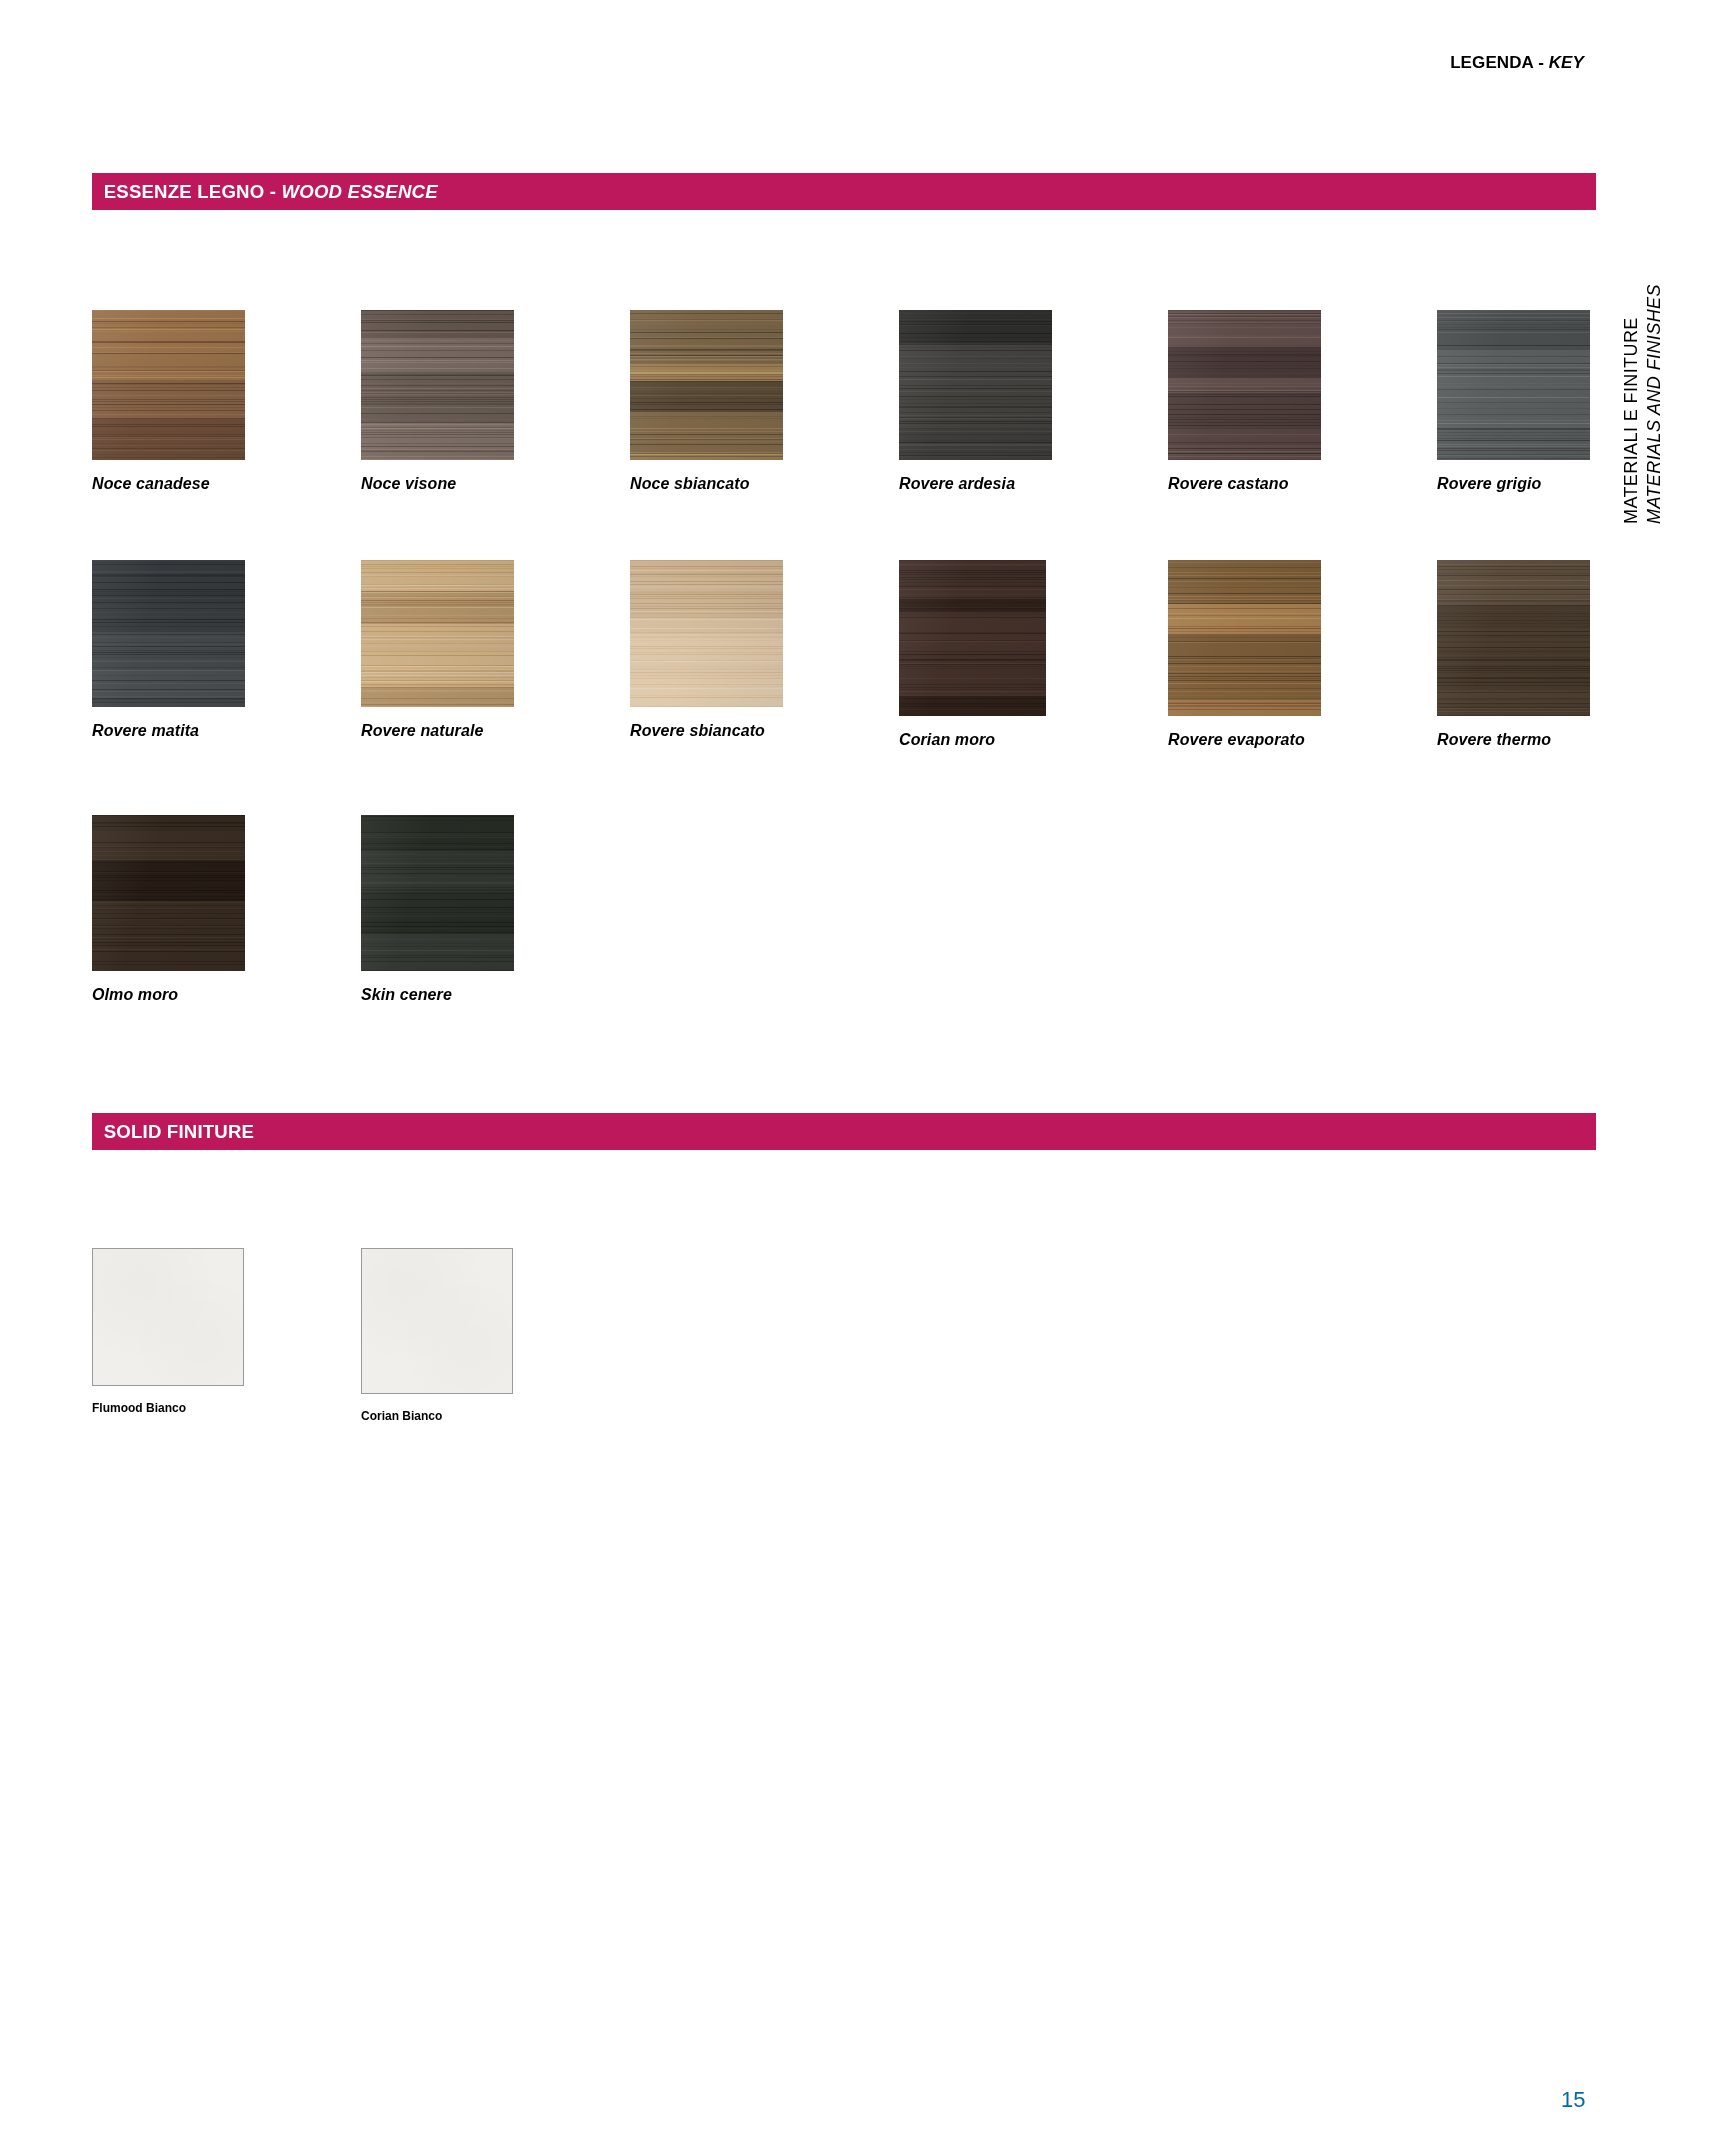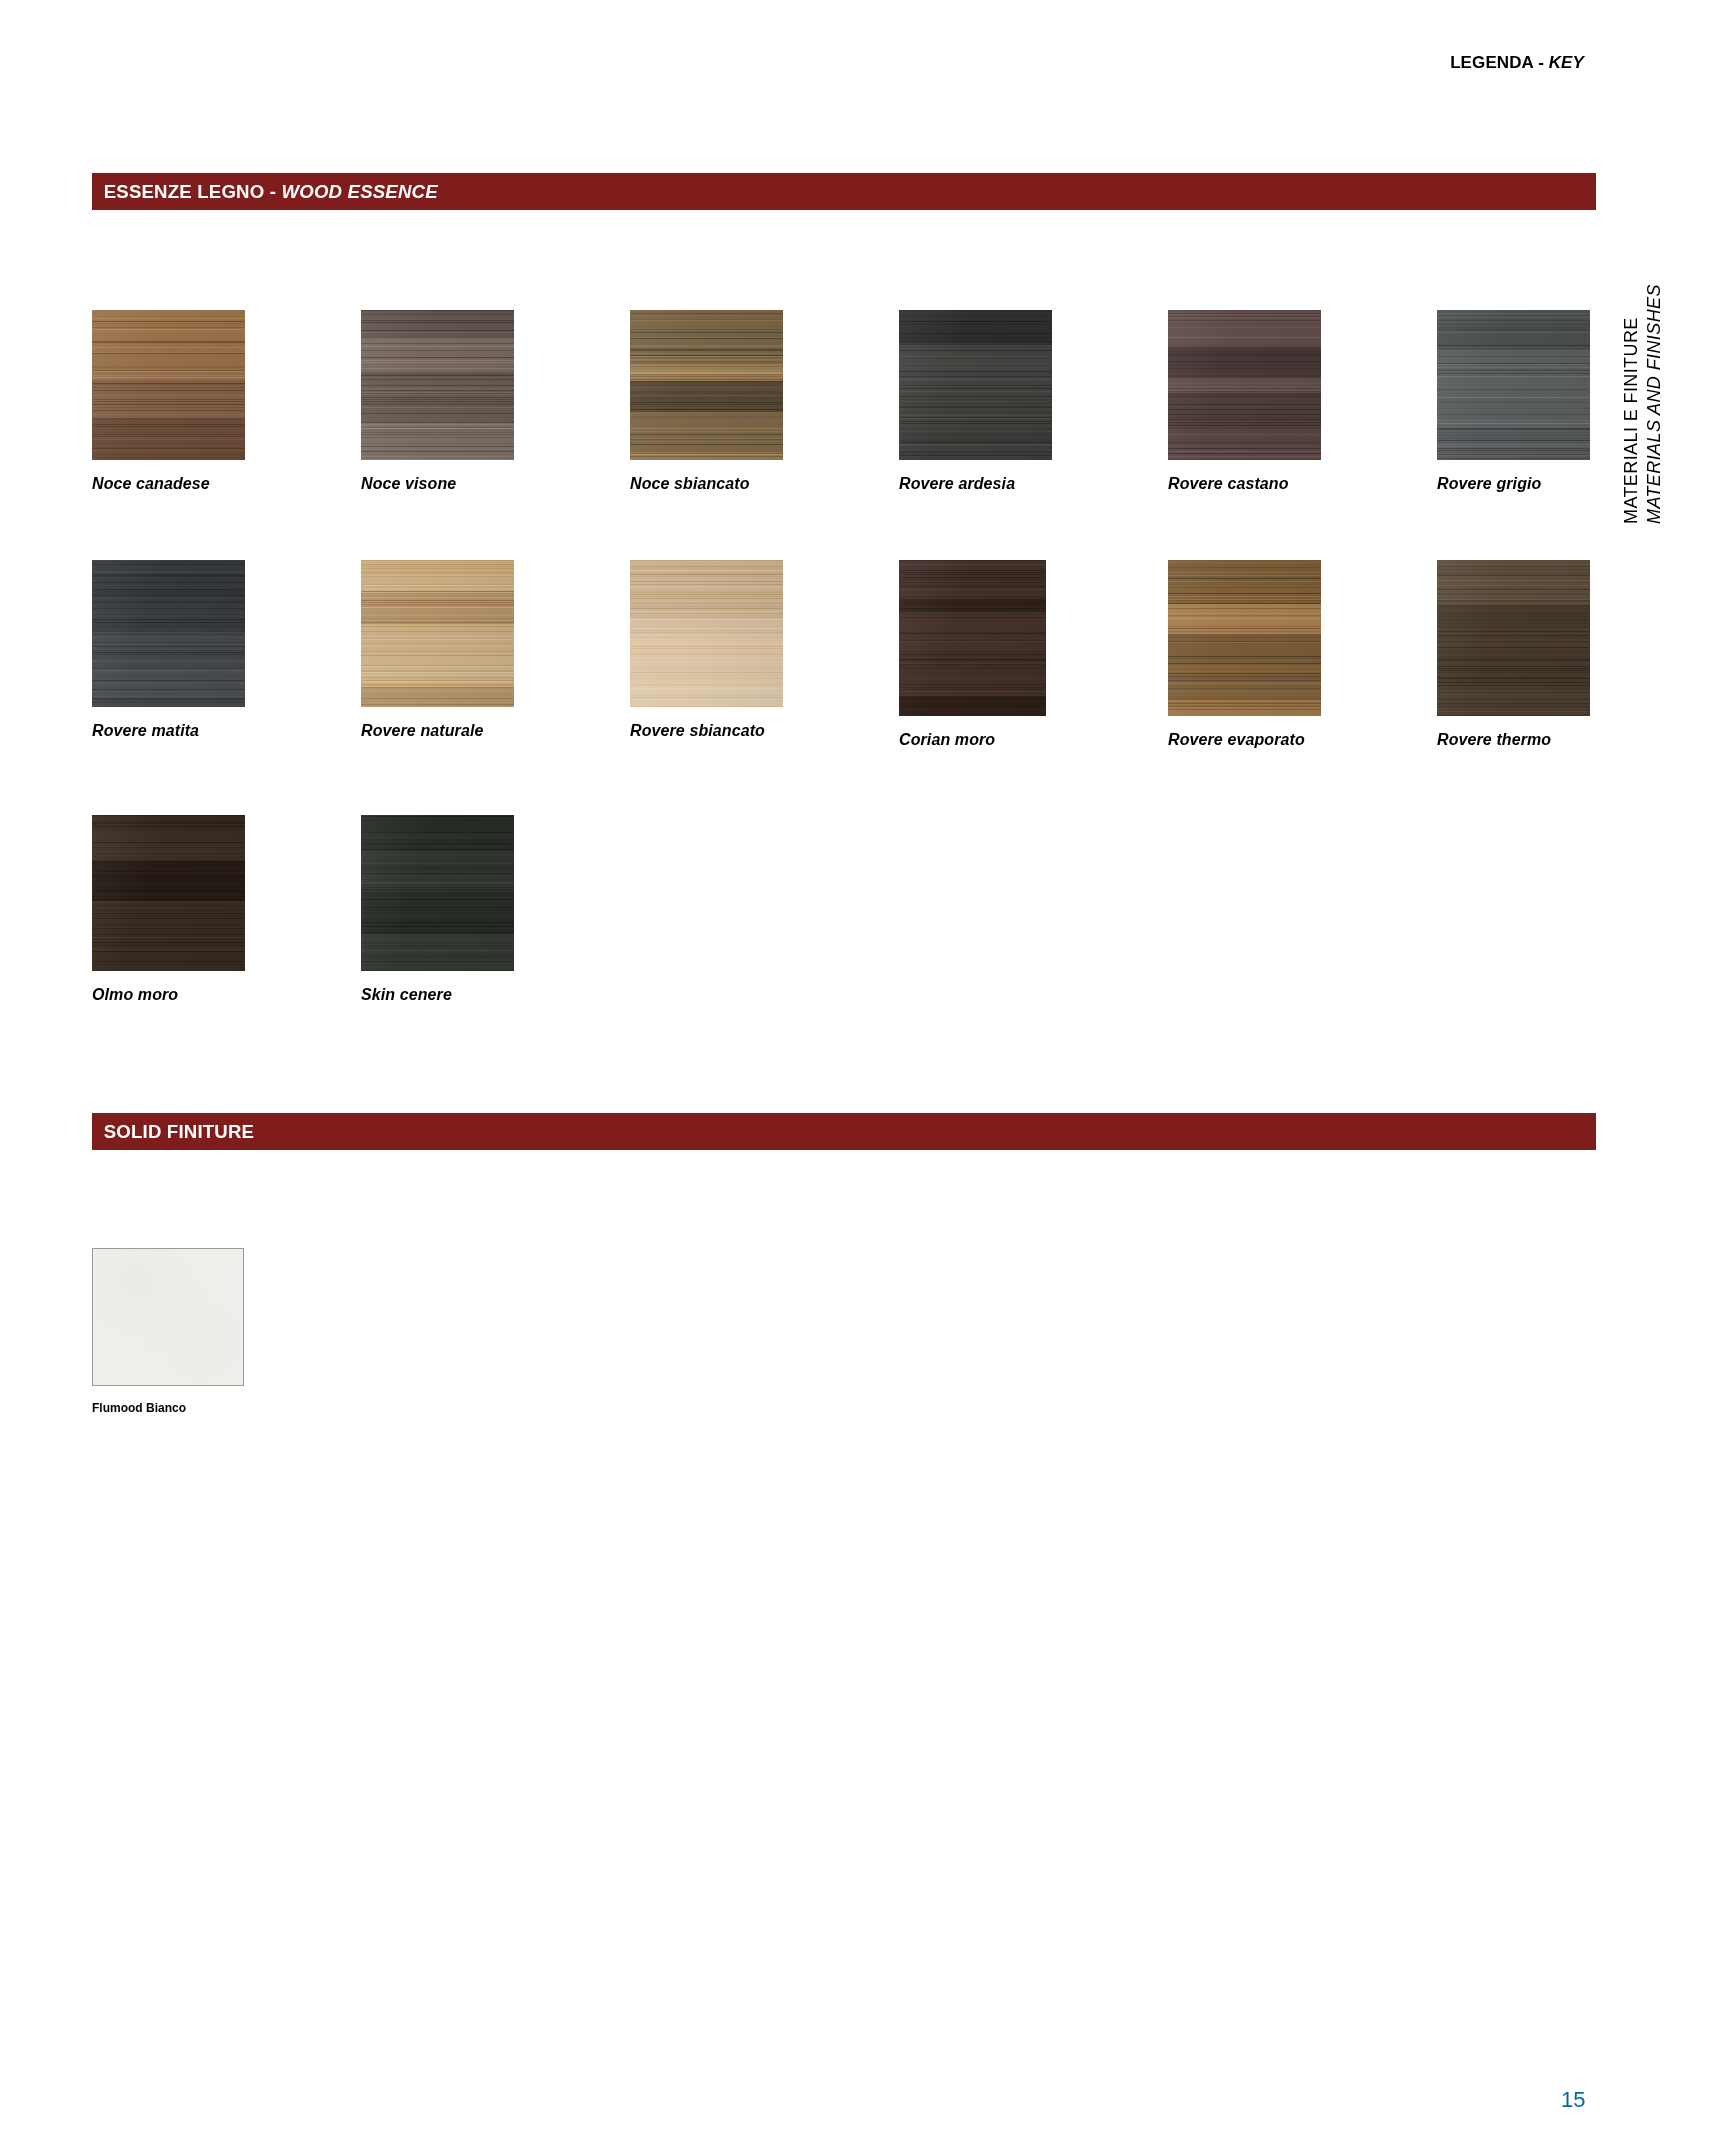--- a/index.html
+++ b/index.html
@@ -32,21 +32,21 @@
   .doc-header .ital {
     font-style: italic;
   }
 
   
   .banner {
     position: absolute;
     left: 92px;
     width: 1504px;
     height: 37px;
-    background: #7f1d1d;
+    background: #be185d;
     color: #ffffff;
     display: flex;
     align-items: center;
     box-sizing: border-box;
     padding-left: 11.7px;
   }
   .banner-text {
     font-size: 18.6px;
     font-weight: bold;
     letter-spacing: 0.2px;
@@ -277,20 +277,24 @@
     <div class="banner-text">
       <span>SOLID FINITURE</span><span class="ital"></span>
     </div>
   </div>
 
   <div class="solid-grid">
     <div class="solid-cell">
       <div class="solid-chip"></div>
       <div class="solid-label">Flumood Bianco</div>
     </div>
+    <div class="solid-cell">
+      <div class="solid-chip corian"></div>
+      <div class="solid-label">Corian Bianco</div>
+    </div>
   </div>
 
   <div class="side-tab">
     <div class="side-tab-line">MATERIALI E FINITURE</div>
     <div class="side-tab-line ital">MATERIALS AND FINISHES</div>
   </div>
 
   <div class="page-number">15</div>
 
 </div>

